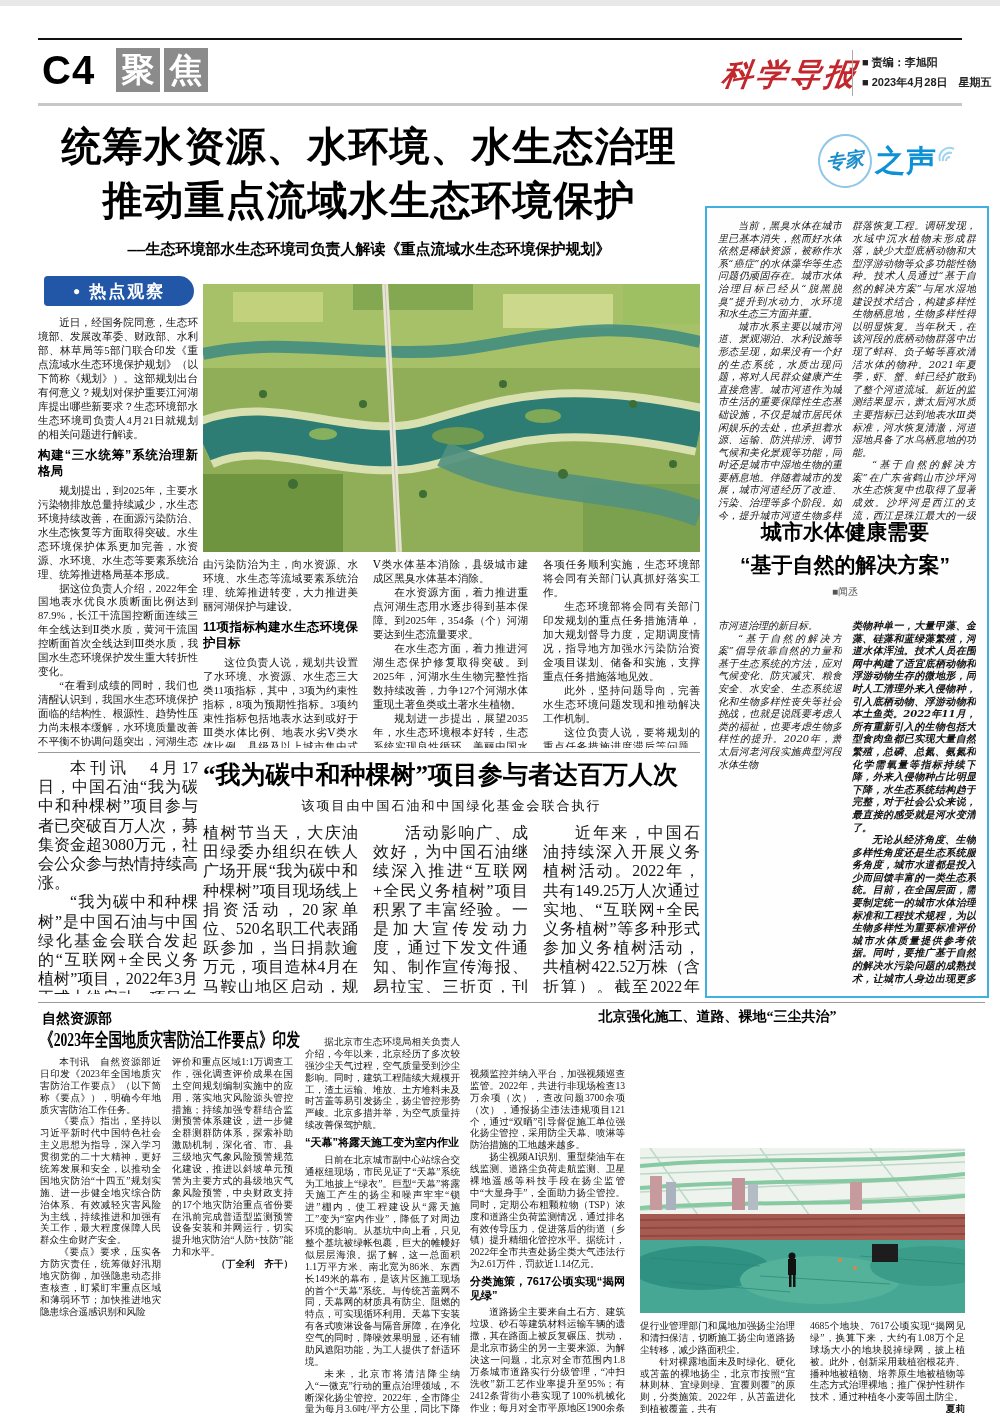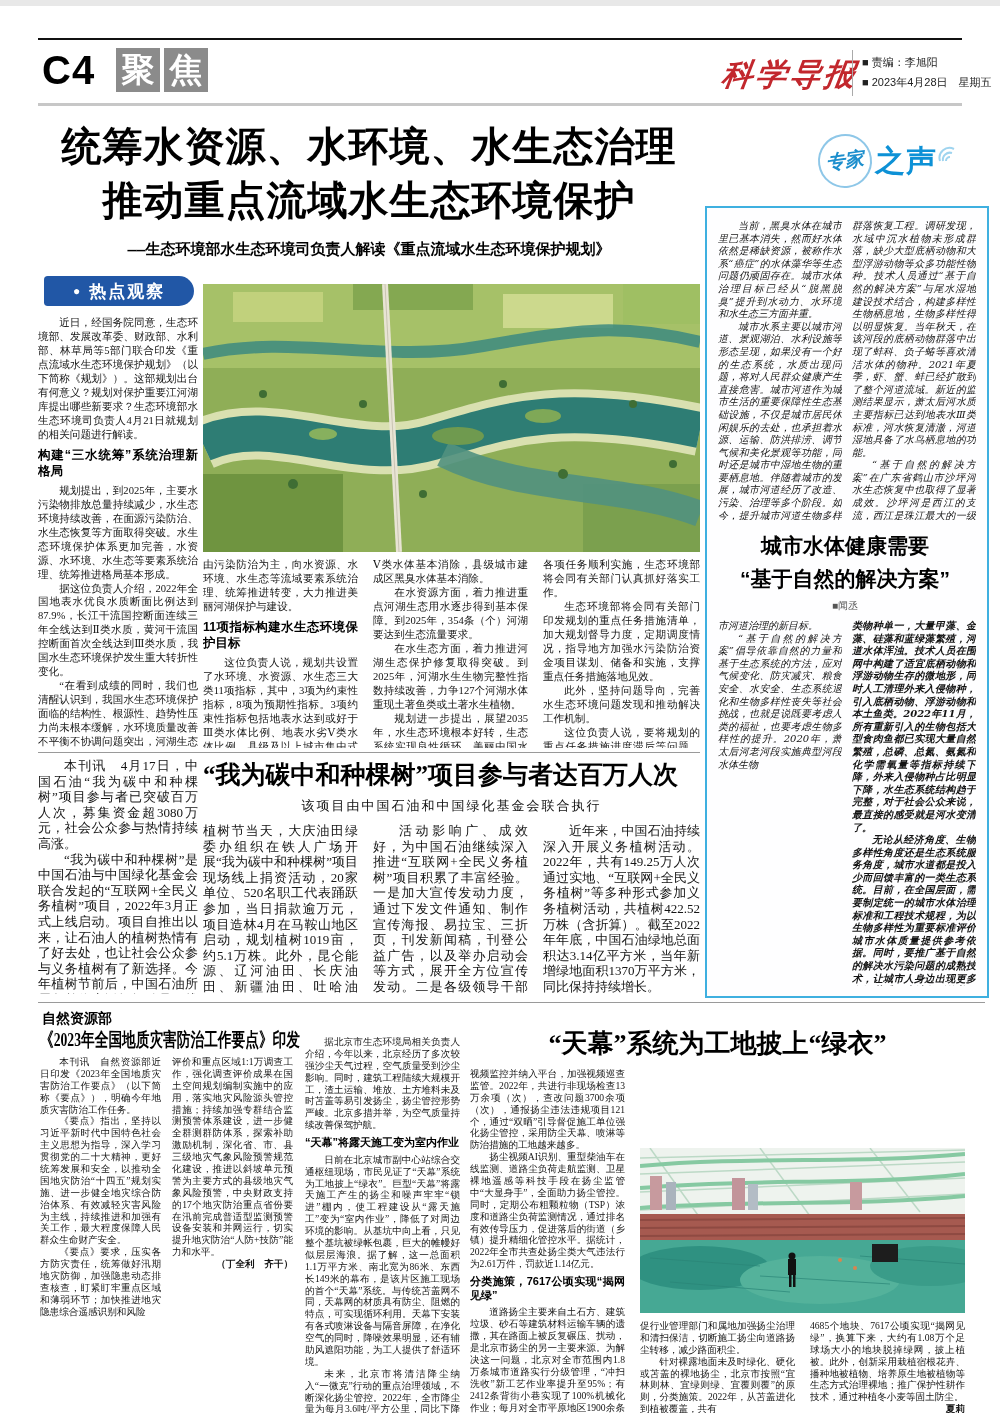--- a/index.html
+++ b/index.html
@@ -32,21 +32,21 @@
   .expert-box{position:absolute;border:2px solid #3fb0e0;background:#fefeff;}
   .kcol{font-style:italic;font-family:"DejaVu Serif",serif;font-size:10px;line-height:1.26;}
   .expert-title{font:900 21px "Liberation Sans",sans-serif;color:#000;text-align:center;line-height:1.55;}
   .expert-byline{font:10px "Liberation Sans",sans-serif;color:#555;text-align:center;margin-top:4px;}
   .expert-badge{position:absolute;display:flex;align-items:center;}
   .badge-circle{width:50px;height:50px;border:2px solid #8ec7e8;border-radius:50%;display:flex;
         align-items:center;justify-content:center;font:italic 700 19px "DejaVu Serif",serif;
         color:#1d8fcd;transform:rotate(-8deg);}
   .badge-bold{font:900 30px "Liberation Sans",sans-serif;color:#0d91d6;margin-left:3px;letter-spacing:1px;}
   
-  .tree-body{font-size:13px;line-height:1.2;}
+  .tree-body{font-size:16px;line-height:1.2;}
   .tree-h1{font:900 25px "Liberation Serif",serif;color:#000000;white-space:nowrap;}
   .tree-deck{font:400 13px "Liberation Serif",serif;text-align:center;color:#111;letter-spacing:2px;}
   
   .small-body{font-size:9.6px;line-height:1.24;}
   .small-body h4.subhead{font-size:11px;}
   .geo-kicker{font:700 14px "Liberation Serif",serif;color:#000;}
   .geo-h1{font:900 19px "Liberation Serif",serif;color:#000;white-space:nowrap;
         transform:scaleX(0.72);transform-origin:left;}
   .dust-kicker{font:700 14px "Liberation Serif",serif;text-align:center;color:#000;}
   .dust-h1{font:900 26px "Liberation Serif",serif;text-align:center;color:#000;white-space:nowrap;}
@@ -57,21 +57,21 @@
 
 <div class="page">
 
   <div class="rule" style="left:38px;top:32px;width:924px;height:2px;background:#111;"></div>
   <div class="abs page-code" style="left:42px;top:42px;">C4</div>
   <div class="abs" style="left:116px;top:42px;">
     <span class="section-block">聚</span><span class="section-block">焦</span>
   </div>
   <div class="abs masthead" style="left:722px;top:48px;">科学导报</div>
   <div class="rule" style="left:852px;top:44px;width:1px;height:46px;background:#aaa;"></div>
-  <div class="abs header-meta" style="left:862px;top:46px;">
+  <div class="abs header-meta" style="left:862px;top:46px;font-weight:bold;">
     <div>■ 责编：李旭阳</div>
     <div>■ 2023年4月28日　星期五</div>
   </div>
   <div class="rule" style="left:38px;top:97px;width:924px;height:3px;background:#c7c7c7;"></div>
 
   <div class="abs lead-h1" style="left:38px;top:113px;width:662px;">统筹水资源、水环境、水生态治理</div>
   <div class="abs lead-h1" style="left:38px;top:167px;width:662px;">推动重点流域水生态环境保护</div>
   <div class="abs lead-deck" style="left:38px;top:234px;width:662px;font-family:Liberation Mono, monospace;">——生态环境部水生态环境司负责人解读《重点流域水生态环境保护规划》</div>
 
   <div class="hot-badge" style="left:44px;top:270px;width:150px;height:30px;">
@@ -148,21 +148,21 @@
 
   <div class="expert-box" style="left:705px;top:200px;width:280px;height:788px;"></div>
   <div class="col kcol" style="left:718px;top:214px;width:124px;height:300px;">
       <p>当前，黑臭水体在城市里已基本消失，然而好水体依然是稀缺资源，被称作水系“癌症”的水体藻华等生态问题仍顽固存在。城市水体治理目标已经从“脱黑脱臭”提升到水动力、水环境和水生态三方面并重。</p>
       <p>城市水系主要以城市河道、景观湖泊、水利设施等形态呈现，如果没有一个好的生态系统，水质出现问题，将对人民群众健康产生直接危害。城市河道作为城市生活的重要保障性生态基础设施，不仅是城市居民休闲娱乐的去处，也承担着水源、运输、防洪排涝、调节气候和美化景观等功能，同时还是城市中湿地生物的重要栖息地。伴随着城市的发展，城市河道经历了改造、污染、治理等多个阶段。如今，提升城市河道生物多样性、恢复其固碳、净水等生态功能成为城</p>
     </div>
   <div class="col kcol" style="left:852px;top:214px;width:124px;height:300px;">
       <p class="cont">群落恢复工程。调研发现，水域中沉水植物未形成群落，缺少大型底栖动物和大型浮游动物等众多功能性物种。技术人员通过“基于自然的解决方案”与尾水湿地建设技术结合，构建多样性生物栖息地，生物多样性得以明显恢复。当年秋天，在该河段的底栖动物群落中出现了蚌科、负子蝽等喜欢清洁水体的物种。2021年夏季，虾、蟹、蚌已经扩散到了整个河道流域。新近的监测结果显示，萧太后河水质主要指标已达到地表水Ⅲ类标准，河水恢复清澈，河道湿地具备了水鸟栖息地的功能。</p>
       <p>“基于自然的解决方案”在广东省鹤山市沙坪河水生态恢复中也取得了显著成效。沙坪河是西江的支流，西江是珠江最大的一级支流。当时，沙坪河外来物种入侵严重，水中缺乏底栖动物，鱼</p>
     </div>
-  <div class="abs" style="left:709px;top:524px;width:272px;">
+  <div class="abs" style="left:709px;top:510px;width:272px;">
     <div class="expert-title">城市水体健康需要</div>
     <div class="expert-title">“基于自然的解决方案”</div>
     <div class="expert-byline">■闻丞</div>
   </div>
   <div class="col kcol" style="left:718px;top:614px;width:124px;height:366px;">
       <p class="cont">市河道治理的新目标。</p>
       <p>“基于自然的解决方案”倡导依靠自然的力量和基于生态系统的方法，应对气候变化、防灾减灾、粮食安全、水安全、生态系统退化和生物多样性丧失等社会挑战，也就是说既要考虑人类的福祉，也要考虑生物多样性的提升。2020年，萧太后河老河段实施典型河段水体生物</p>
     </div>
   <div class="col kcol" style="left:852px;top:614px;width:124px;height:366px;font-weight:bold;">
       <p class="cont">类物种单一，大量甲藻、金藻、硅藻和蓝绿藻繁殖，河道水体浑浊。技术人员在围网中构建了适宜底栖动物和浮游动物生存的微地形，同时人工清理外来入侵物种，引入底栖动物、浮游动物和本土鱼类。2022年11月，所有重新引入的生物包括大型食肉鱼都已实现大量自然繁殖，总磷、总氮、氨氮和化学需氧量等指标持续下降，外来入侵物种占比明显下降，水生态系统结构趋于完整，对于社会公众来说，最直接的感受就是河水变清了。</p>
@@ -198,21 +198,21 @@
       <p class="cont">评价和重点区域1:1万调查工作，强化调查评价成果在国土空间规划编制实施中的应用，落实地灾风险源头管控措施；持续加强专群结合监测预警体系建设，进一步健全群测群防体系，探索补助激励机制，深化省、市、县三级地灾气象风险预警规范化建设，推进以斜坡单元预警为主要方式的县级地灾气象风险预警，中央财政支持的17个地灾防治重点省份要在汛前完成普适型监测预警设备安装和并网运行，切实提升地灾防治“人防+技防”能力和水平。</p>
       <p class="byline-end">（丁全利　齐干）</p>
     </div>
 
   <div class="col small-body" style="left:305px;top:1030px;width:155px;height:378px;">
       <p>据北京市生态环境局相关负责人介绍，今年以来，北京经历了多次较强沙尘天气过程，空气质量受到沙尘影响。同时，建筑工程陆续大规模开工，渣土运输、堆放、土方堆料未及时苫盖等易引发扬尘，扬尘管控形势严峻。北京多措并举，为空气质量持续改善保驾护航。</p>
       <h4 class="subhead">“天幕”将露天施工变为室内作业</h4>
       <p>日前在北京城市副中心站综合交通枢纽现场，市民见证了“天幕”系统为工地披上“绿衣”。巨型“天幕”将露天施工产生的扬尘和噪声牢牢“锁进”棚内，使工程建设从“露天施工”变为“室内作业”，降低了对周边环境的影响。从基坑中向上看，只见整个基坑被绿帐包裹，巨大的帷幔好似层层海浪。据了解，这一总面积1.1万平方米、南北宽为86米、东西长149米的幕布，是该片区施工现场的首个“天幕”系统。与传统苫盖网不同，天幕网的材质具有防尘、阻燃的特点，可实现循环利用。天幕下安装有各式喷淋设备与隔音屏障，在净化空气的同时，降噪效果明显，还有辅助风遮阳功能，为工人提供了舒适环境。</p>
       <p>未来，北京市将清洁降尘纳入“一微克”行动的重点治理领域，不断深化扬尘管控。2022年，全市降尘量为每月3.6吨/平方公里，同比下降12.2%。</p>
     </div>
-  <div class="abs dust-h1" style="left:470px;top:1020px;width:495px;">“天幕”系统为工地披上“绿衣”</div>
+  <div class="abs dust-kicker" style="left:470px;top:1002px;width:495px;">北京强化施工、道路、裸地“三尘共治”</div>
   <div class="col small-body" style="left:470px;top:1062px;width:155px;height:346px;">
       <p class="cont">视频监控并纳入平台，加强视频巡查监管。2022年，共进行非现场检查13万余项（次），查改问题3700余项（次），通报扬尘违法违规项目121个，通过“双晒”引导督促施工单位强化扬尘管控，采用防尘天幕、喷淋等防治措施的工地越来越多。</p>
       <p>扬尘视频AI识别、重型柴油车在线监测、道路尘负荷走航监测、卫星裸地遥感等科技手段在扬尘监管中“大显身手”，全面助力扬尘管控。同时，定期公布粗颗粒物（TSP）浓度和道路尘负荷监测情况，通过排名有效传导压力，促进落后的街道（乡镇）提升精细化管控水平。据统计，2022年全市共查处扬尘类大气违法行为2.61万件，罚款近1.14亿元。</p>
       <h4 class="subhead">分类施策，7617公顷实现“揭网见绿”</h4>
       <p>道路扬尘主要来自土石方、建筑垃圾、砂石等建筑材料运输车辆的遗撒，其在路面上被反复碾压、扰动，是北京市扬尘的另一主要来源。为解决这一问题，北京对全市范围内1.8万条城市道路实行分级管理，“冲扫洗收”新工艺作业率提升至95%；有2412条背街小巷实现了100%机械化作业；每月对全市平原地区1900余条道路、550多个工地（场站）出口两侧100米范围进行道路尘负荷监测，督</p>
     </div>
 
   <svg class="photo" style="left:640px;top:1142px;" width="325" height="165" viewBox="0 0 325 165">
     <rect width="325" height="165" fill="#eef3ee"></rect>
     <g stroke="#bcd9c6" stroke-width="1.5">

